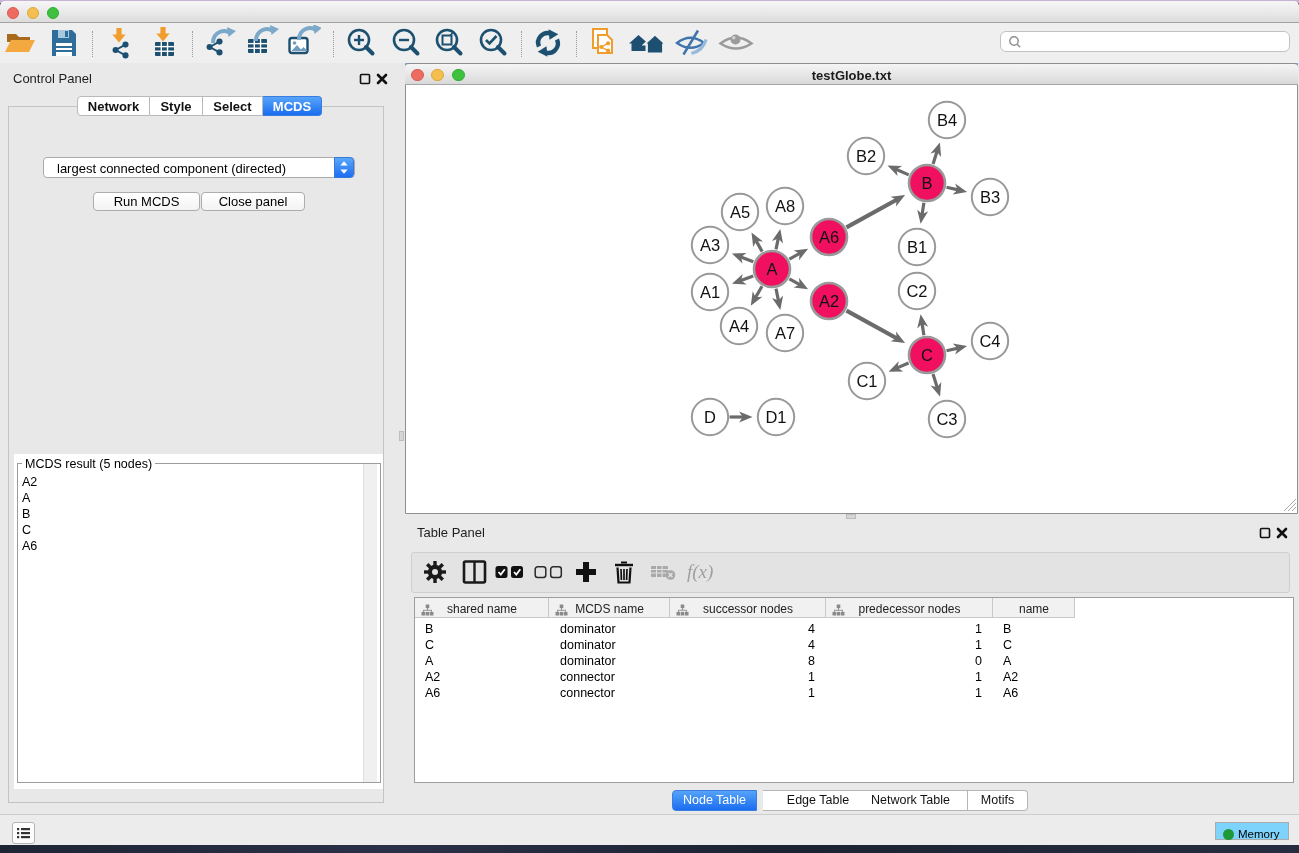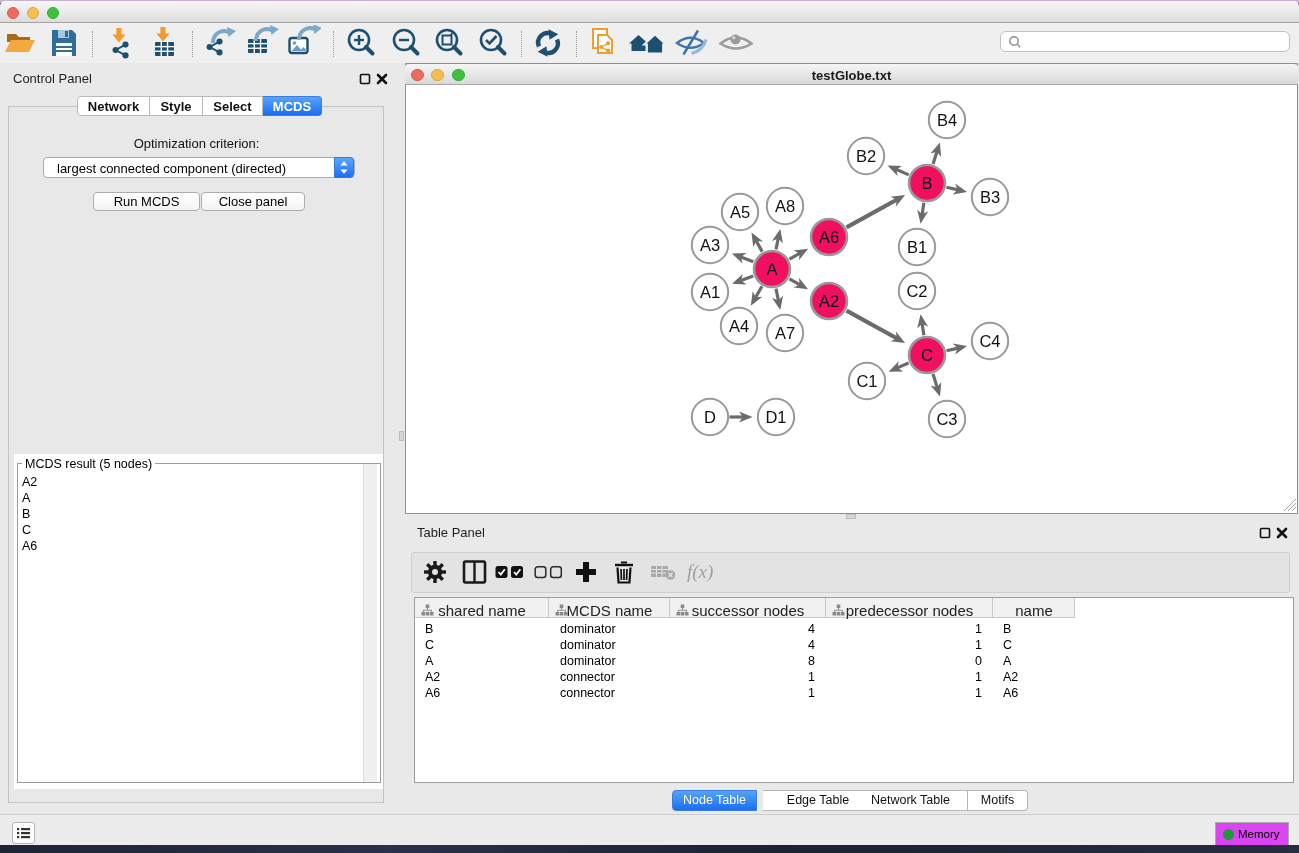--- a/index.html
+++ b/index.html
@@ -43,31 +43,31 @@
 #netwin { left:405px; top:63px; width:893px; height:451px; background:#fff; border:1px solid #8f8f8f; border-radius:4px 4px 0 0; }
 #nw-title { left:405px; top:63px; width:893px; height:22px;
   background:linear-gradient(#f5f5f5,#e6e6e6 55%,#d8d8d8);
   border-bottom:1px solid #a6a6a6; border-radius:4px 4px 0 0; border-top:1px solid #8f8f8f; }
 #nw-name { left:405px; top:68px; width:893px; text-align:center; font-size:13px; font-weight:bold; color:#1a1a1a; }
 
 #tp-title { left:417px; top:525px; font-size:13px; color:#1e1e1e; }
 #tp-toolbar { left:411px; top:552px; width:879px; height:41px; background:#e3e3e3; border:1px solid #cfcfcf; border-radius:3px; }
 #tbl { left:414px; top:597px; width:880px; height:186px; background:#fff; border:1px solid #9e9e9e; }
 .th { position:absolute; top:598px; height:20px; background:#f1f1f1; border-right:1px solid #c9c9c9; border-bottom:1px solid #c9c9c9; }
-.thtext { position:absolute; top:602px; font-size:15px; color:#222; text-align:center; }
+.thtext { position:absolute; top:602px; font-size:12px; color:#222; text-align:center; }
 .cell { position:absolute; font-size:12.5px; color:#000; }
 .bt { position:absolute; top:790px; height:21px; background:#fff; border:1px solid #b5b5b5; border-left:none;
   font-size:12.5px; color:#111; text-align:center; line-height:19px; }
 .bt.first { border-left:1px solid #b5b5b5; border-radius:4px 0 0 4px; }
 .bt.last { border-radius:0 4px 4px 0; }
 .bt.sel { background:linear-gradient(#55a3f8,#1b6df1); color:#fff; border-color:#3a7ce0; }
 
 #statusbar { left:0; top:814px; width:1299px; height:31px; background:#ececec; border-top:1px solid #cccccc; }
 #listbtn { left:12px; top:822px; width:23px; height:22px; background:#fdfdfd; border:1px solid #b5b5b5; border-radius:3px; }
-#membtn { left:1215px; top:822px; width:74px; height:31px; background:#d946ef; border:1px solid #ababab; }
+#membtn { left:1215px; top:822px; width:74px; height:18px; background:#7dd3fc; border:1px solid #ababab; }
 #membtn .dot { position:absolute; left:7px; top:6px; width:11px; height:11px; border-radius:50%; background:#1d9a37; }
 #membtn .txt { position:absolute; left:22px; top:5px; font-size:11.5px; color:#000; }
 #deskstrip { left:0; top:845px; width:1299px; height:8px; background:linear-gradient(90deg,#1f2435,#2a3048 30%,#1d2232 60%,#272c40); }
 .icon { position:absolute; }
 </style></head>
 <body>
 <div id="app">
   <div id="deskstrip-top" class="abs"></div>
   <div id="titlebar" class="abs">
     <div class="tl" style="left:7px;background:#ed6b5f;border:1px solid #d85d52;"></div>
@@ -222,21 +222,20 @@
       <rect x="1.5" y="1.5" width="9" height="9" fill="none" stroke="#111" stroke-width="1.6" rx="1"></rect>
       <path d="M19 2 L27 10 M27 2 L19 10" stroke="#111" stroke-width="2.6" stroke-linecap="round"></path>
     </svg>
   <div id="cp-box" class="abs"></div>
   <div class="tabrow" style="left:77px;top:96px">
     <div class="tab first" style="width:73px">Network</div>
     <div class="tab" style="width:53px">Style</div>
     <div class="tab" style="width:60px">Select</div>
     <div class="tab last sel" style="width:59px">MCDS</div>
   </div>
-  <div id="optlabel" class="abs">Optimization criterion:</div>
   <div id="combo" class="abs">
       <span>largest connected component (directed)</span>
     <div class="step"><svg width="18" height="19" viewBox="0 0 18 19">
           <path d="M9 3.2 L12.6 7.6 L5.4 7.6 Z" fill="#fff"></path>
           <path d="M9 15.8 L12.6 11.4 L5.4 11.4 Z" fill="#fff"></path>
         </svg></div>
   </div>
   <div class="btn" style="left:93px;top:192px;width:107px;">Run MCDS</div>
   <div class="btn" style="left:201px;top:192px;width:104px;">Close panel</div>
   <div id="mcds-white" class="abs"></div>

